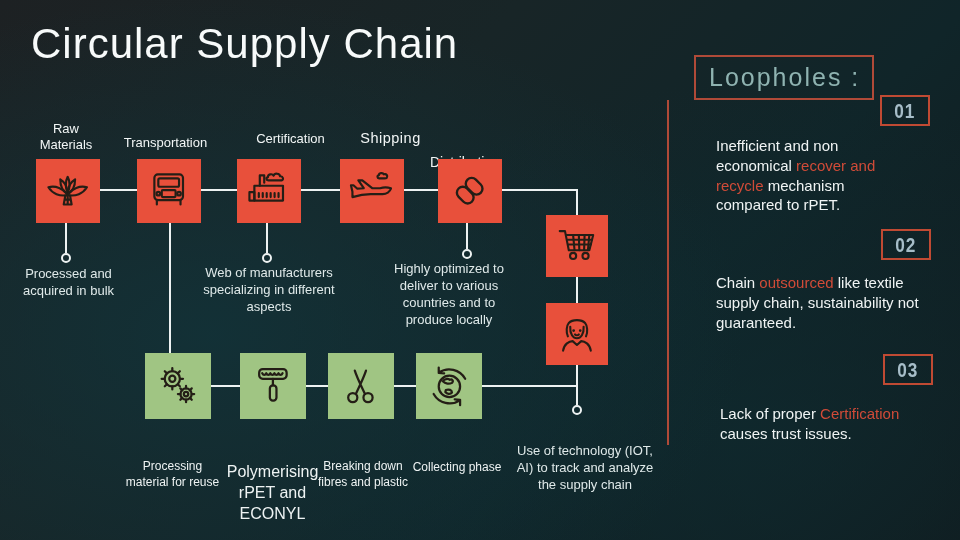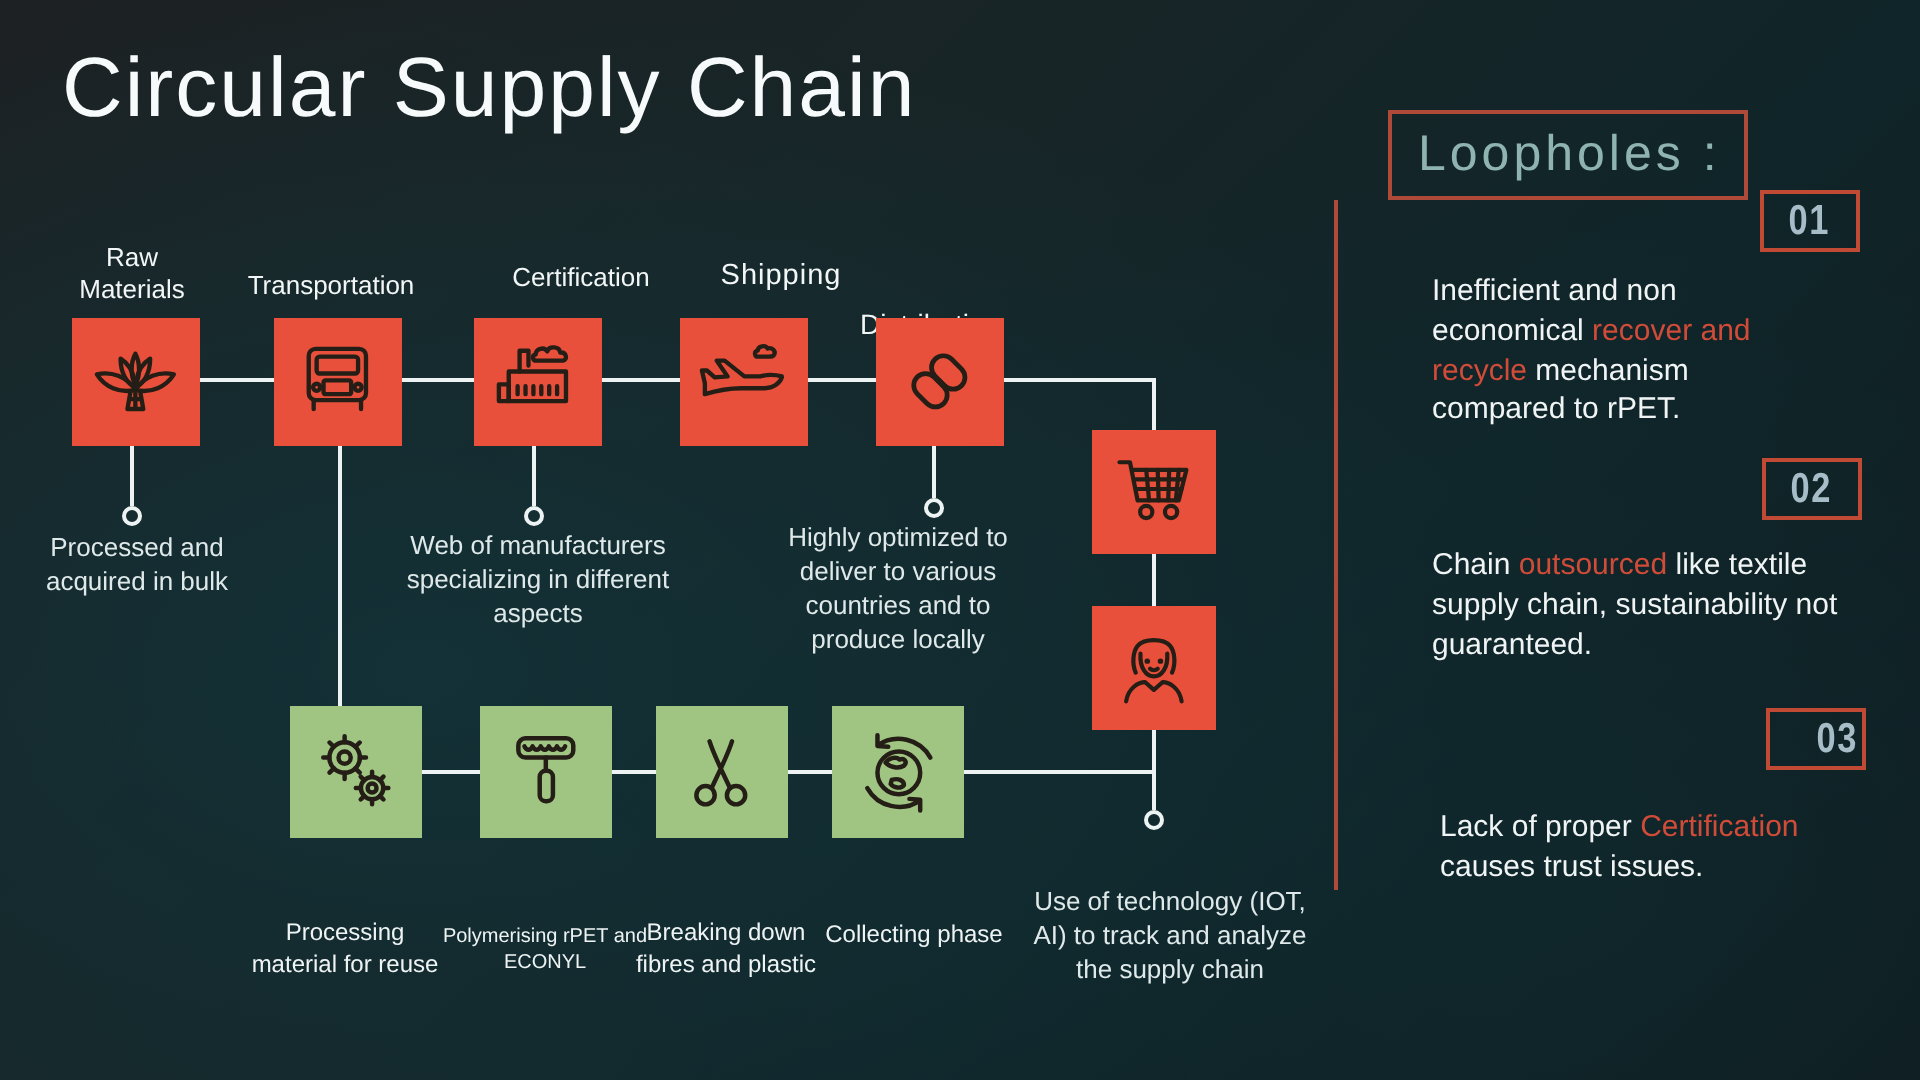--- a/index.html
+++ b/index.html
@@ -170,37 +170,37 @@
       <circle cx="24" cy="24" r="10.5"></circle>
       <path d="M17.5 19 C19 16.5 22.5 16 24.5 17.5 C26.5 16.5 28.5 18.5 26.5 20.5 C24 22 20 21.5 17.5 19 Z"></path>
       <path d="M20.5 27.5 C23.5 26.5 26.5 27.5 26.5 30 C25 32 21.5 31.5 20 29.5 Z"></path>
       <path d="M39.5 16.5 A18 18 0 0 0 13.5 10.5 M13.5 5.5 L13.5 10.8 L18.8 11.2"></path>
       <path d="M8.5 31.5 A18 18 0 0 0 34.5 37.5 M34.5 42.5 L34.5 37.2 L29.2 36.8"></path>
     </svg>
   </div>
   <div class="line" style="left:482px;top:385px;width:96px;height:2px;"></div>
 
   <div class="desc" style="left:120px;top:459px;width:105px;font-size:12px;color:#eef3f3;">Processing material for reuse</div>
-  <div class="desc" style="left:220px;top:462px;width:105px;font-size:10px;color:#eef3f3;">Polymerising rPET and ECONYL</div>
+  <div class="desc" style="left:220px;top:462px;width:105px;font-size:16px;color:#eef3f3;">Polymerising rPET and ECONYL</div>
   <div class="desc" style="left:310px;top:459px;width:106px;font-size:12px;color:#eef3f3;">Breaking down fibres and plastic</div>
   <div class="desc" style="left:404px;top:460px;width:106px;font-size:12px;color:#eef3f3;">Collecting phase</div>
 
   <div class="lp-box">
     <span class="lp-title">Loopholes :</span>
   </div>
   <div class="lp-divider"></div>
 
   <div class="num-box" style="left:880px;top:95px;">
     <span class="num">01</span>
   </div>
   <p class="lp-text" style="left:716px;top:136px;width:196px;"><span>Inefficient and non economical </span><span class="hl">recover and recycle</span><span> mechanism compared to rPET.</span></p>
 
   <div class="num-box" style="left:881px;top:229px;">
     <span class="num">02</span>
   </div>
   <p class="lp-text" style="left:716px;top:273px;width:222px;"><span>Chain </span><span class="hl">outsourced</span><span> like textile supply chain, sustainability not guaranteed.</span></p>
 
-  <div class="num-box" style="left:883px;top:354px;justify-content:flex-end;">
+  <div class="num-box" style="left:883px;top:354px;">
     <span class="num">03</span>
   </div>
   <p class="lp-text" style="left:720px;top:404px;width:212px;"><span>Lack of proper </span><span class="hl">Certification</span><span> causes trust issues.</span></p>
 
 </div>
 
 </body></html>

